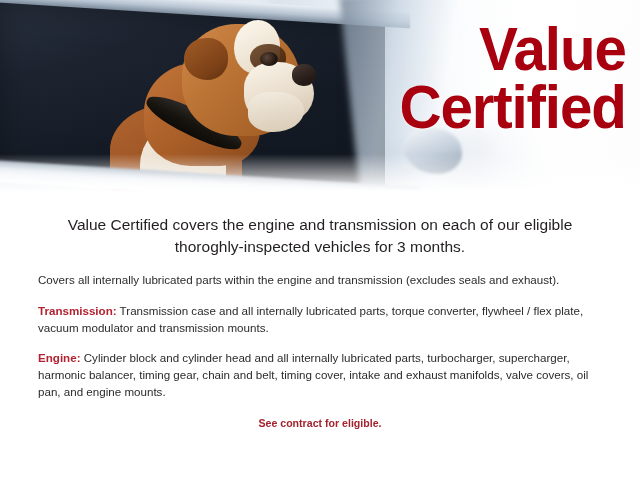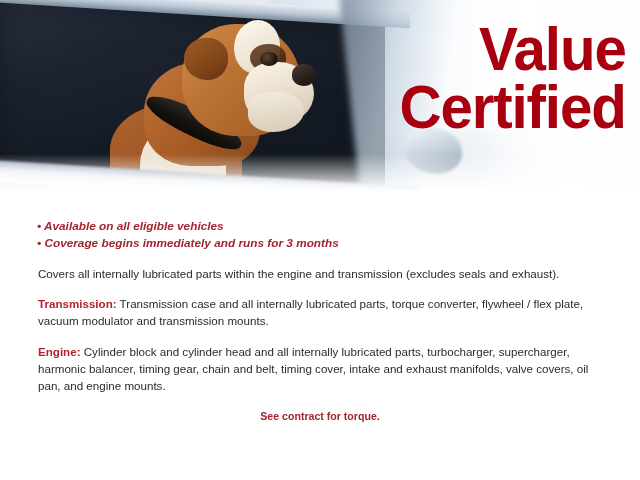--- a/index.html
+++ b/index.html
@@ -313,28 +313,25 @@
     <div class="wordmark">
       <span class="line">Value</span>
       <span class="line">Certified</span>
     </div>
 
     <div class="hero-fade"></div>
   </div>
 
   <div class="content">
 
-
-    <div class="bullets">
-      <span class="b">• Available on all eligible vehicles</span>
-      <span class="b">• Coverage begins immediately and runs for 3 months</span>
-    </div>
+    <p class="lead">Value Certified covers the engine and transmission on each of our eligible thoroghly-inspected vehicles for 3 months.</p>
+
 
     <p class="note">Covers all internally lubricated parts within the engine and transmission (excludes seals and exhaust).</p>
 
     <p class="para"><span class="tag">Transmission:</span><span> Transmission case and all internally lubricated parts, torque converter, flywheel / flex plate, vacuum modulator and transmission mounts.</span></p>
 
     <p class="para"><span class="tag">Engine:</span><span> Cylinder block and cylinder head and all internally lubricated parts, turbocharger, supercharger, harmonic balancer, timing gear, chain and belt, timing cover, intake and exhaust manifolds, valve covers, oil pan, and engine mounts.</span></p>
 
-    <p class="footnote">See contract for torque.</p>
+    <p class="footnote">See contract for eligible.</p>
   </div>
 
 </div>
 
 </body></html>

